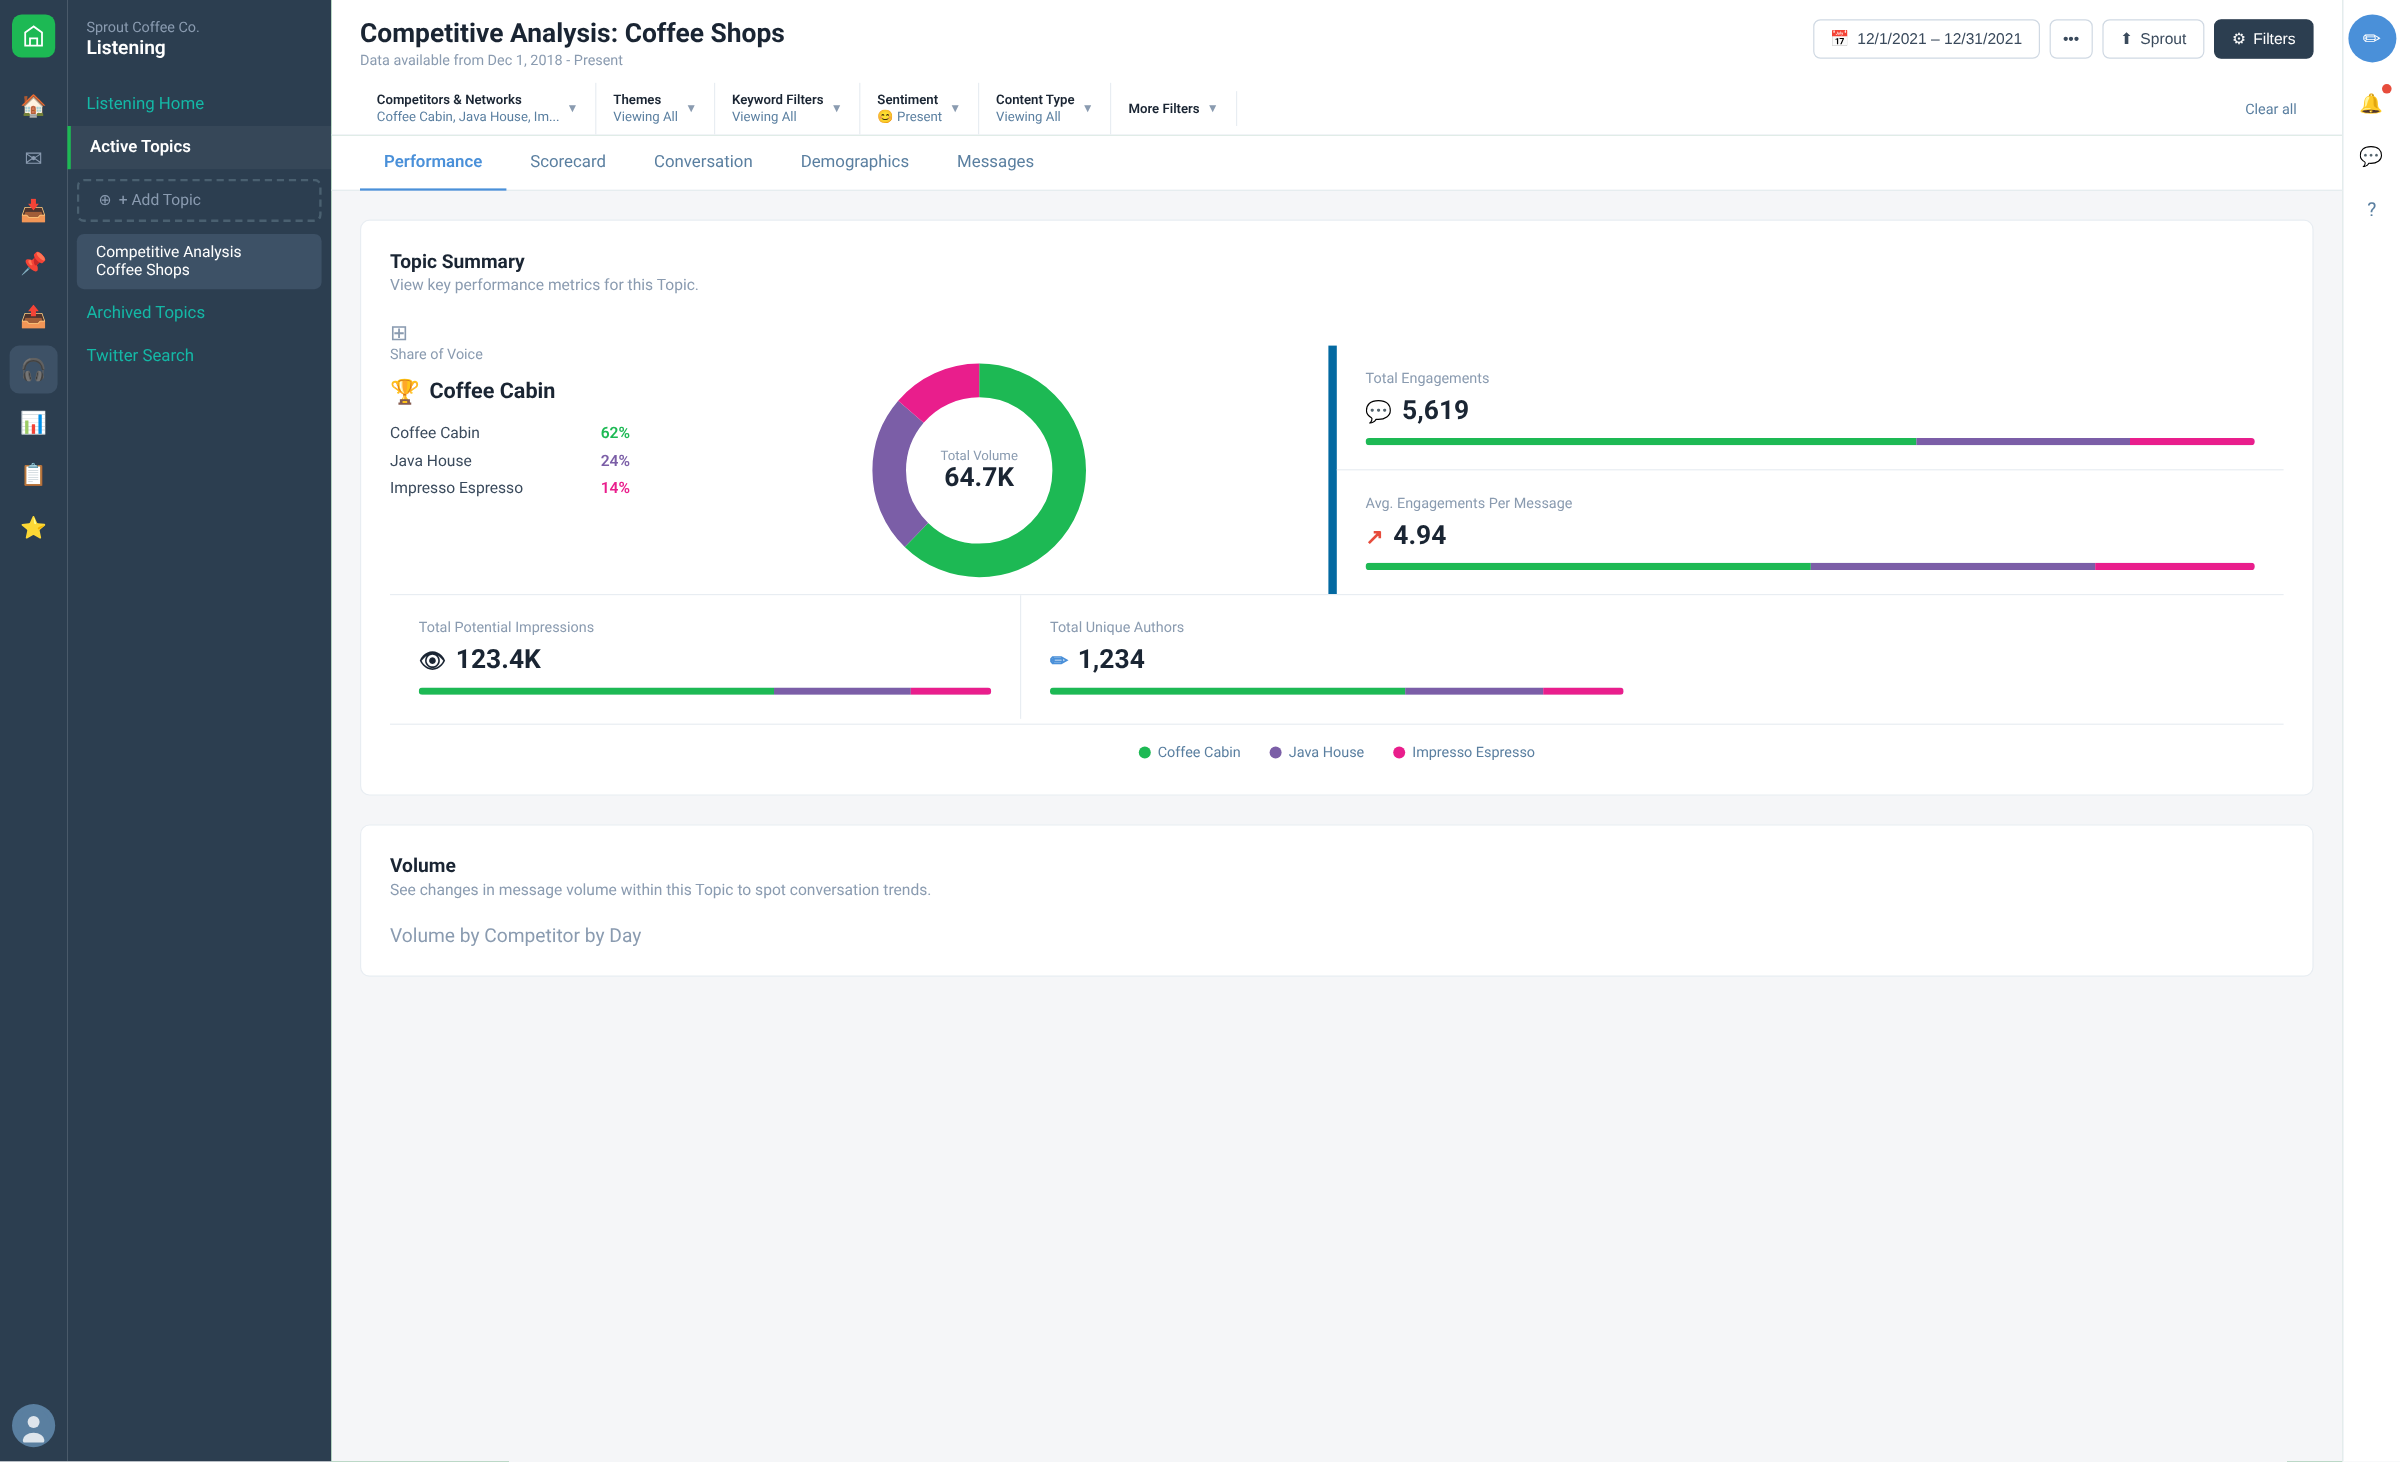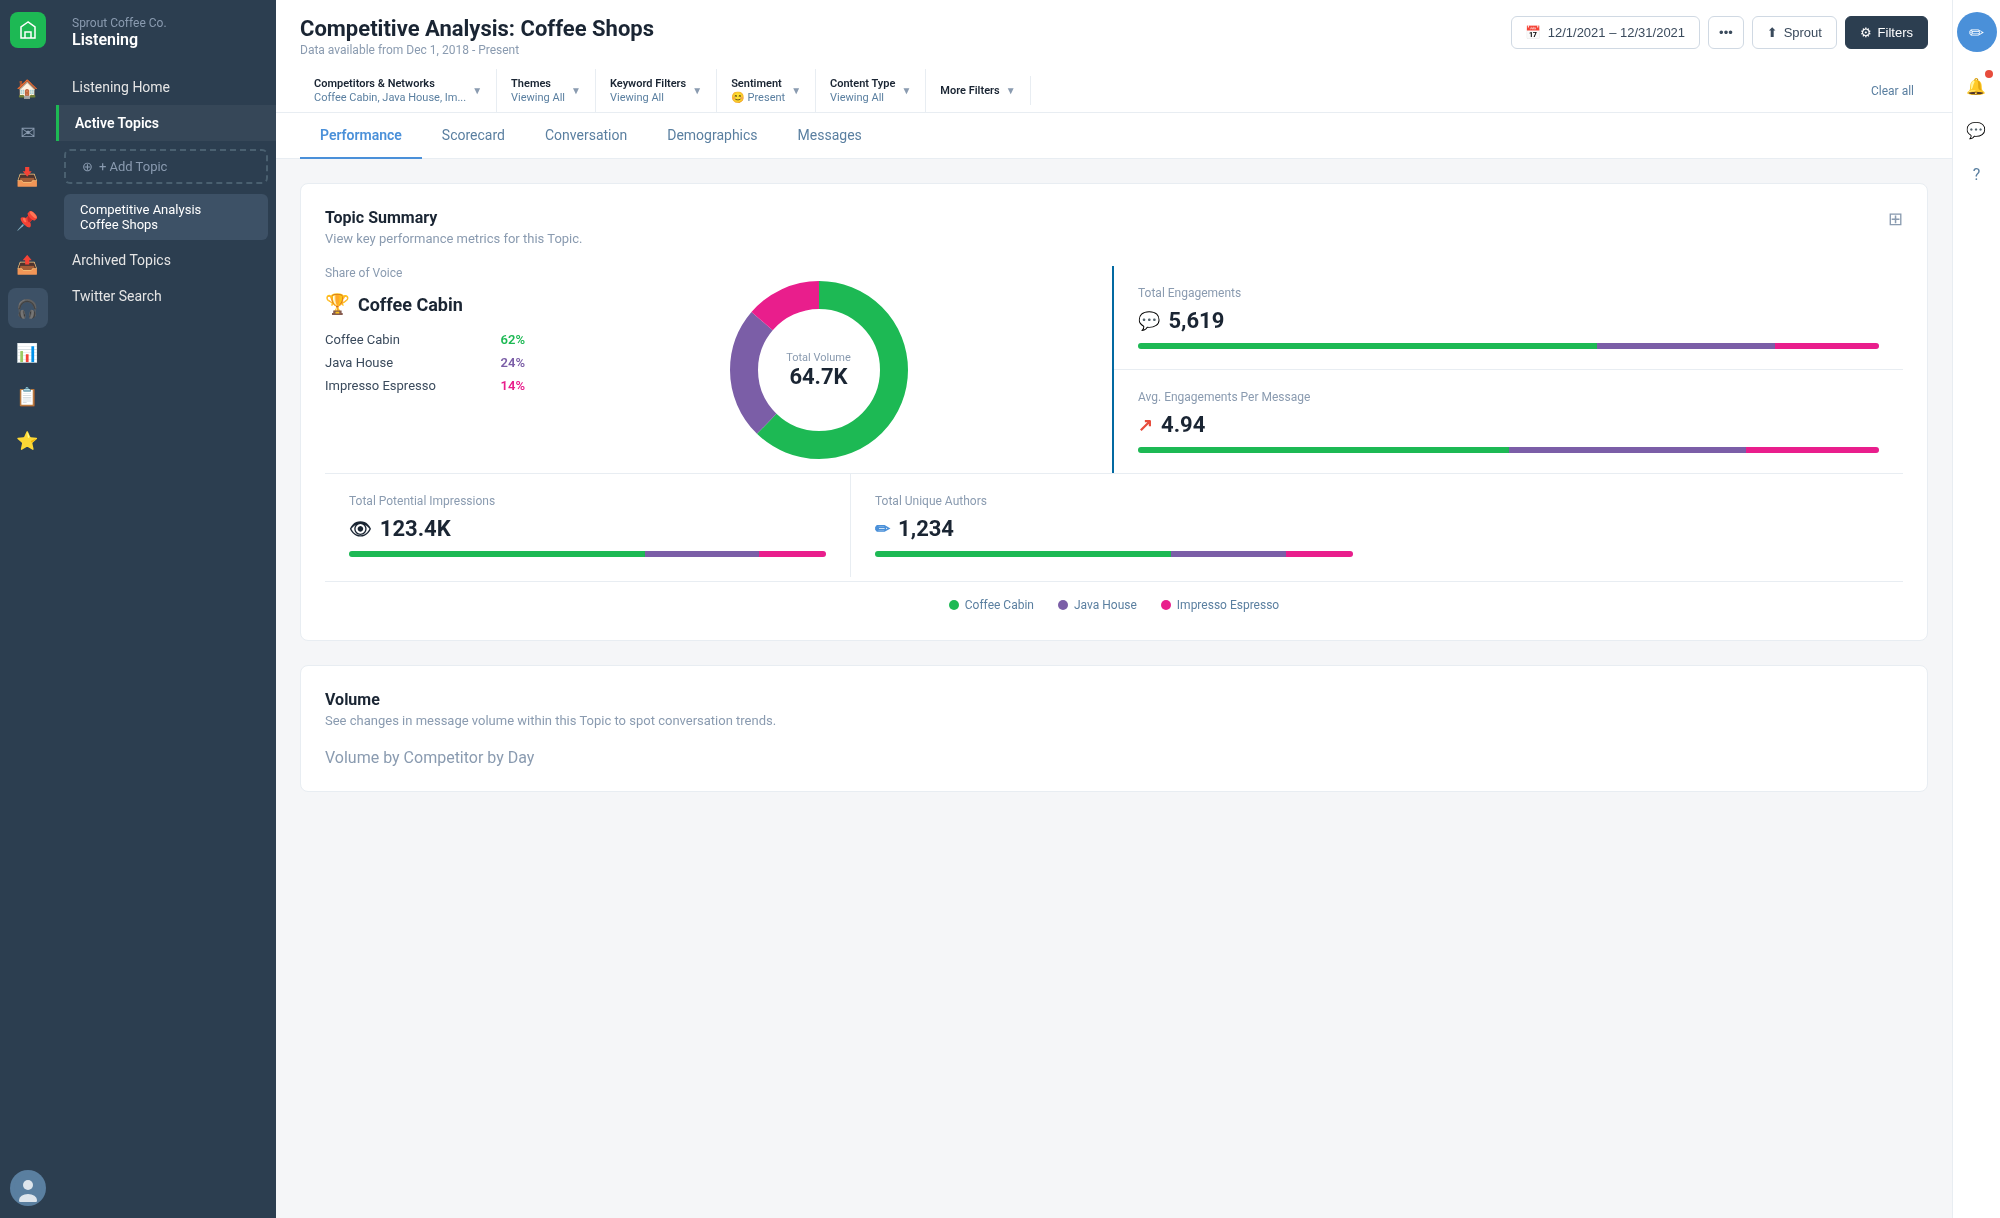--- a/index.html
+++ b/index.html
@@ -57,21 +57,21 @@
     }
     .sidebar .brand {
       padding: 0 16px 20px;
     }
     .sidebar .brand .company { font-size: 12px; color: #8a9bb0; }
     .sidebar .brand .app-name { font-size: 16px; font-weight: 600; color: #fff; }
     .sidebar .nav-item {
       padding: 10px 16px;
       font-size: 14px;
       cursor: pointer;
-      color: #e5e5e5;
+      color: #14b8a6;
     }
     .sidebar .nav-item.active { color: #fff; font-weight: 600; border-left: 3px solid #1db954; background: rgba(255,255,255,0.05); }
     .sidebar .topic-item {
       padding: 8px 16px;
       font-size: 13px;
       cursor: pointer;
       color: #c8d6e5;
       border-radius: 6px;
       margin: 2px 8px;
     }
@@ -174,30 +174,30 @@
     
     .card {
       background: #fff;
       border-radius: 8px;
       border: 1px solid #e8edf2;
       margin-bottom: 24px;
       padding: 24px;
     }
     .card-title { font-size: 16px; font-weight: 700; color: #1a2533; margin-bottom: 4px; }
     .card-subtitle { font-size: 13px; color: #8a9bb0; margin-bottom: 20px; }
-    .card-header { display: flex; justify-content: space-between; align-items: flex-start; }
+    .card-header { display: flex; justify-content: space-between; align-items: flex-start; flex-direction: column; }
 
     
     .summary-grid {
       display: grid;
       grid-template-columns: 1fr 1fr;
       gap: 0;
     }
     .summary-left {
-      border-right: 2px solid #0369a1;
+      border-right: 7px solid #0369a1;
       padding-right: 24px;
       display: flex;
       gap: 24px;
     }
     .summary-right {
       display: flex;
       flex-direction: column;
     }
 
     

